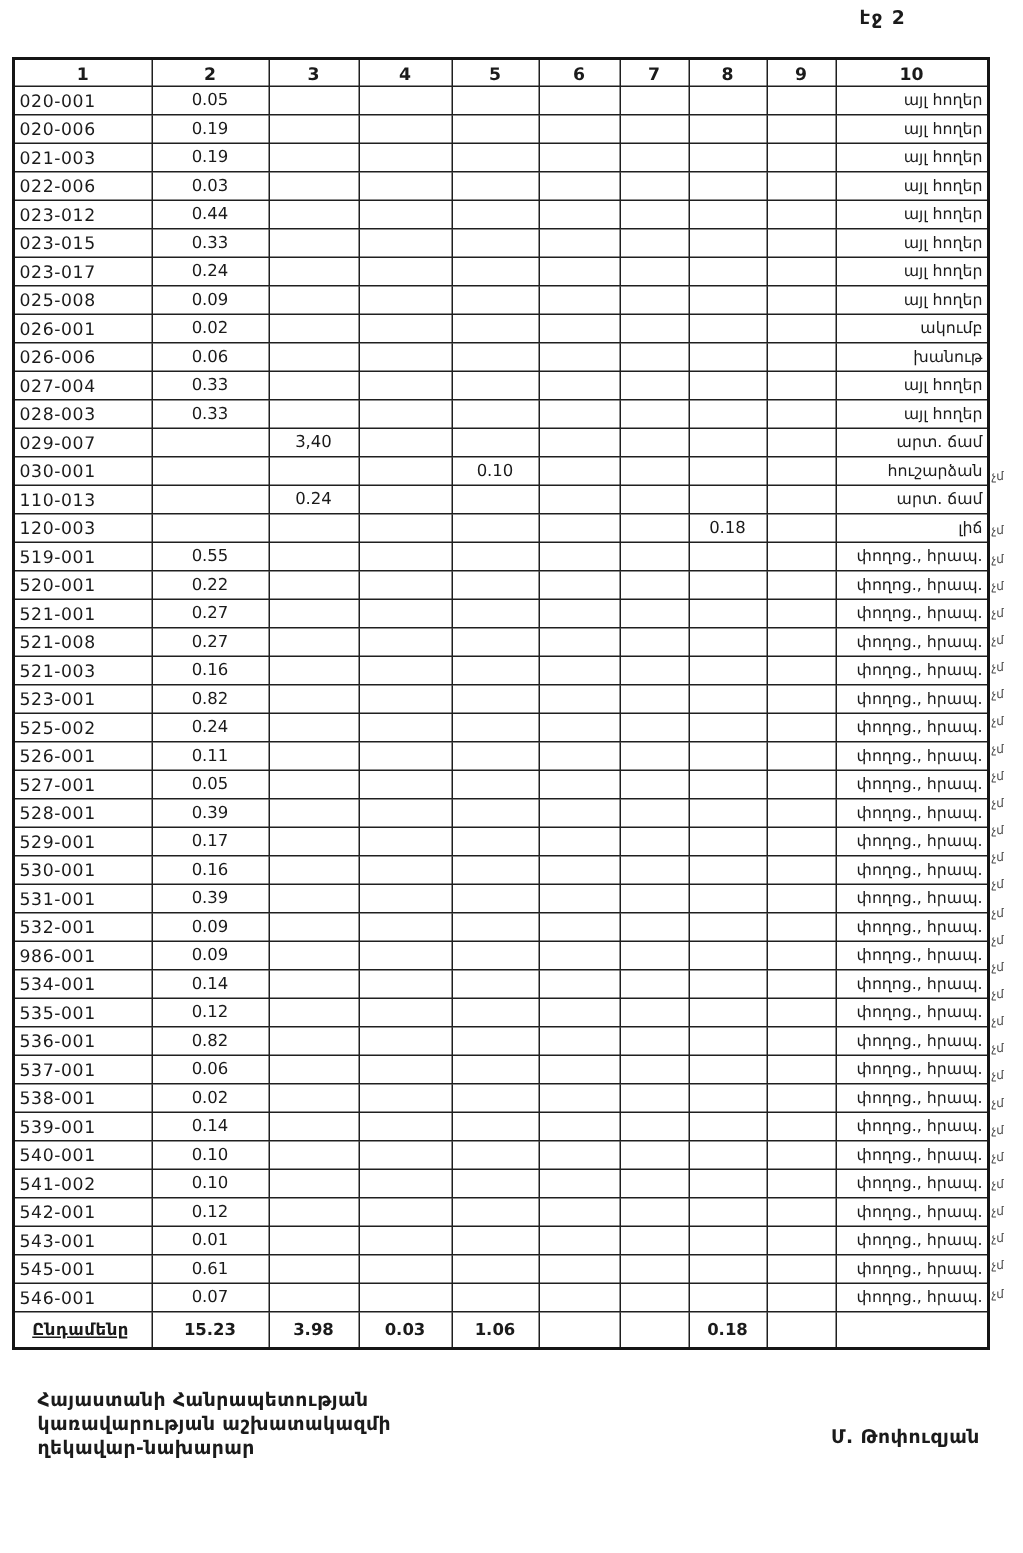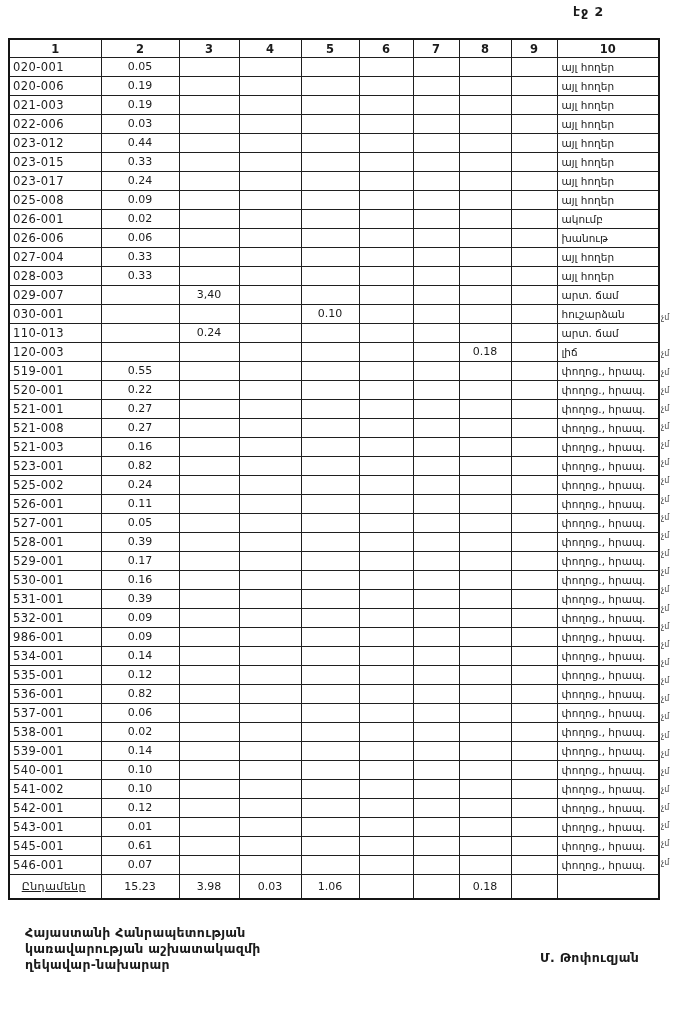--- a/index.html
+++ b/index.html
@@ -22,35 +22,35 @@
   th,td{
     border:1.5px solid #1f1f1f;
     padding:0 3px;height:18px;
     font-size:11px;line-height:12px;
     overflow:hidden;white-space:nowrap;
     font-weight:500;
   }
   th{font-size:11.5px;font-weight:bold;text-align:center;height:17px;}
   td.c1{text-align:left;letter-spacing:0.4px;font-size:11.5px;}
   td.c2,td.c3,td.c4,td.c5,td.c6,td.c7,td.c8,td.c9{text-align:center;}
-  td.c10{text-align:left;font-size:10.5px;padding-left:4px;}
-  tr.total-row td{height:23px;font-weight:normal;}
+  td.c10{text-align:right;font-size:10.5px;padding-left:4px;}
+  tr.total-row td{height:23px;font-weight:bold;}
   tr.total-row td.c1{text-align:center;text-decoration:underline;padding-left:0;font-size:11px;}
   .margin-note{
     position:absolute;left:661px;
     font-size:8px;color:#4a4a4a;letter-spacing:0px;
     font-family:"DejaVu Sans",sans-serif;
   }
   .footer{
     position:absolute;left:25px;top:925px;
     font-size:12.5px;font-weight:bold;line-height:16px;
     letter-spacing:0.3px;
   }
   .signature{
-    position:absolute;left:540px;top:950px;
+    position:absolute;left:554px;top:950px;
     font-size:12.5px;font-weight:bold;letter-spacing:0.3px;
   }
 </style>
 </head>
 <body>
 
 <div class="page-label">էջ 2</div>
 
 <table class="main">
   <colgroup>

